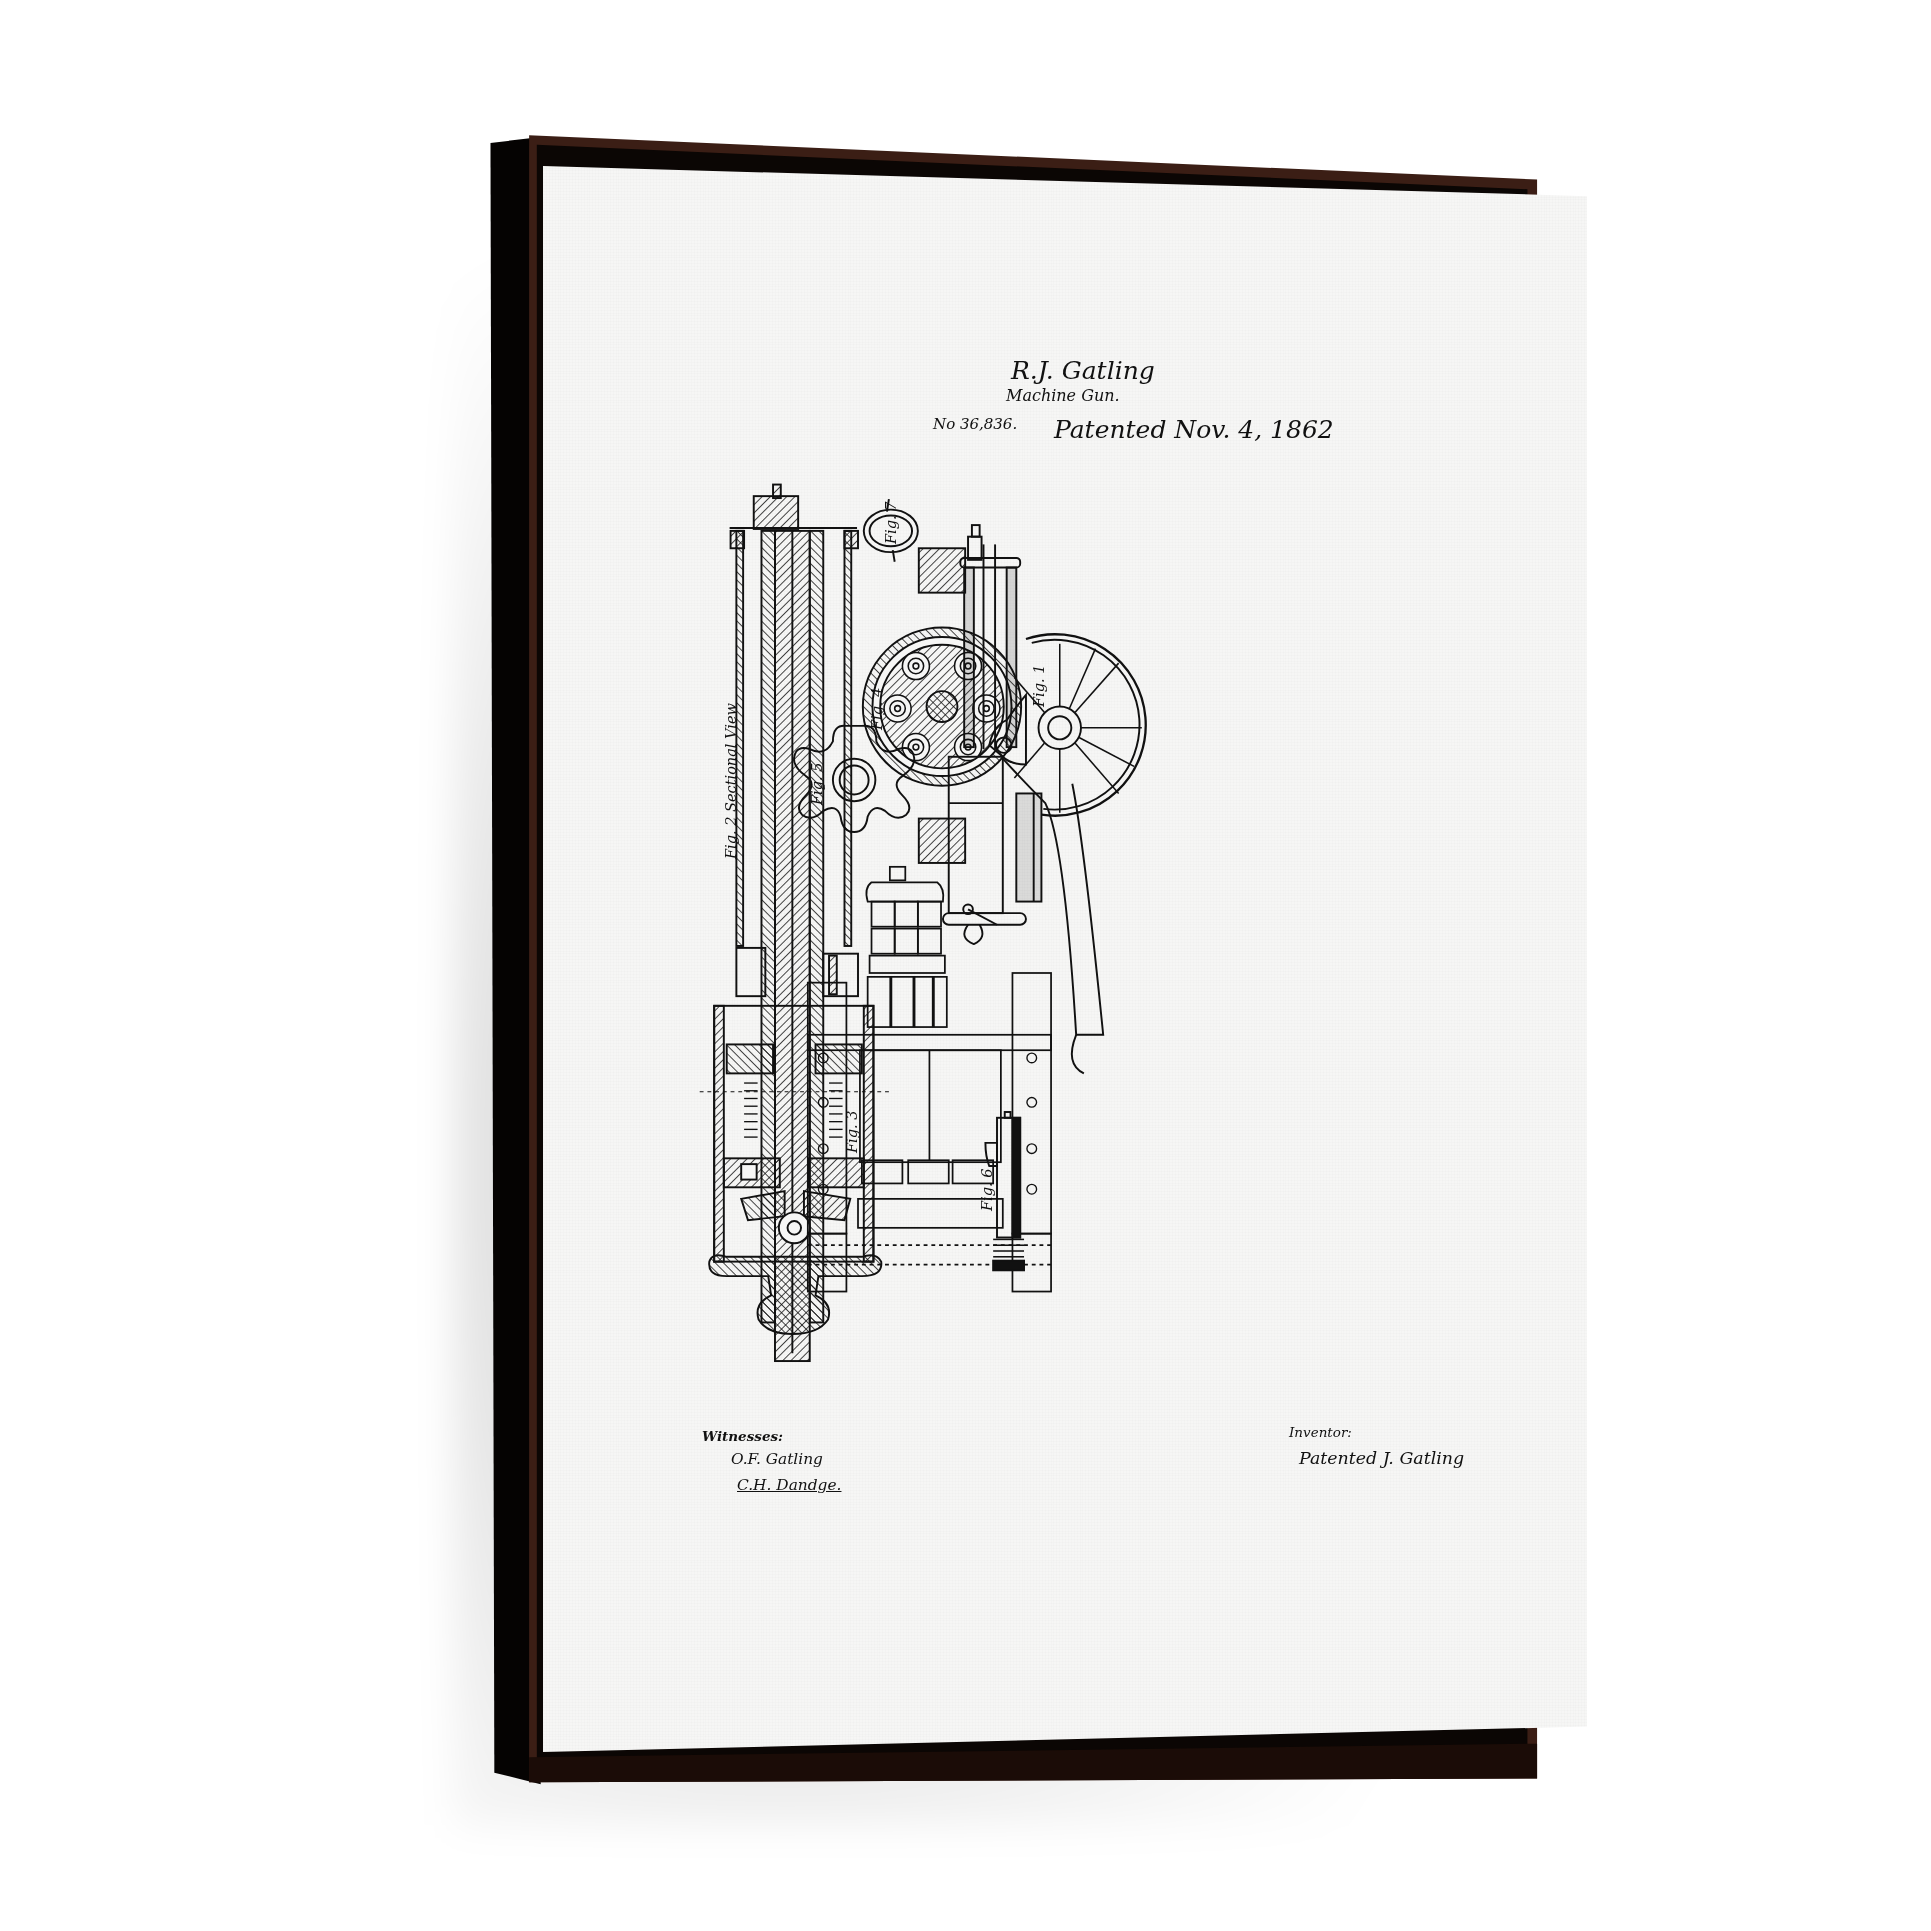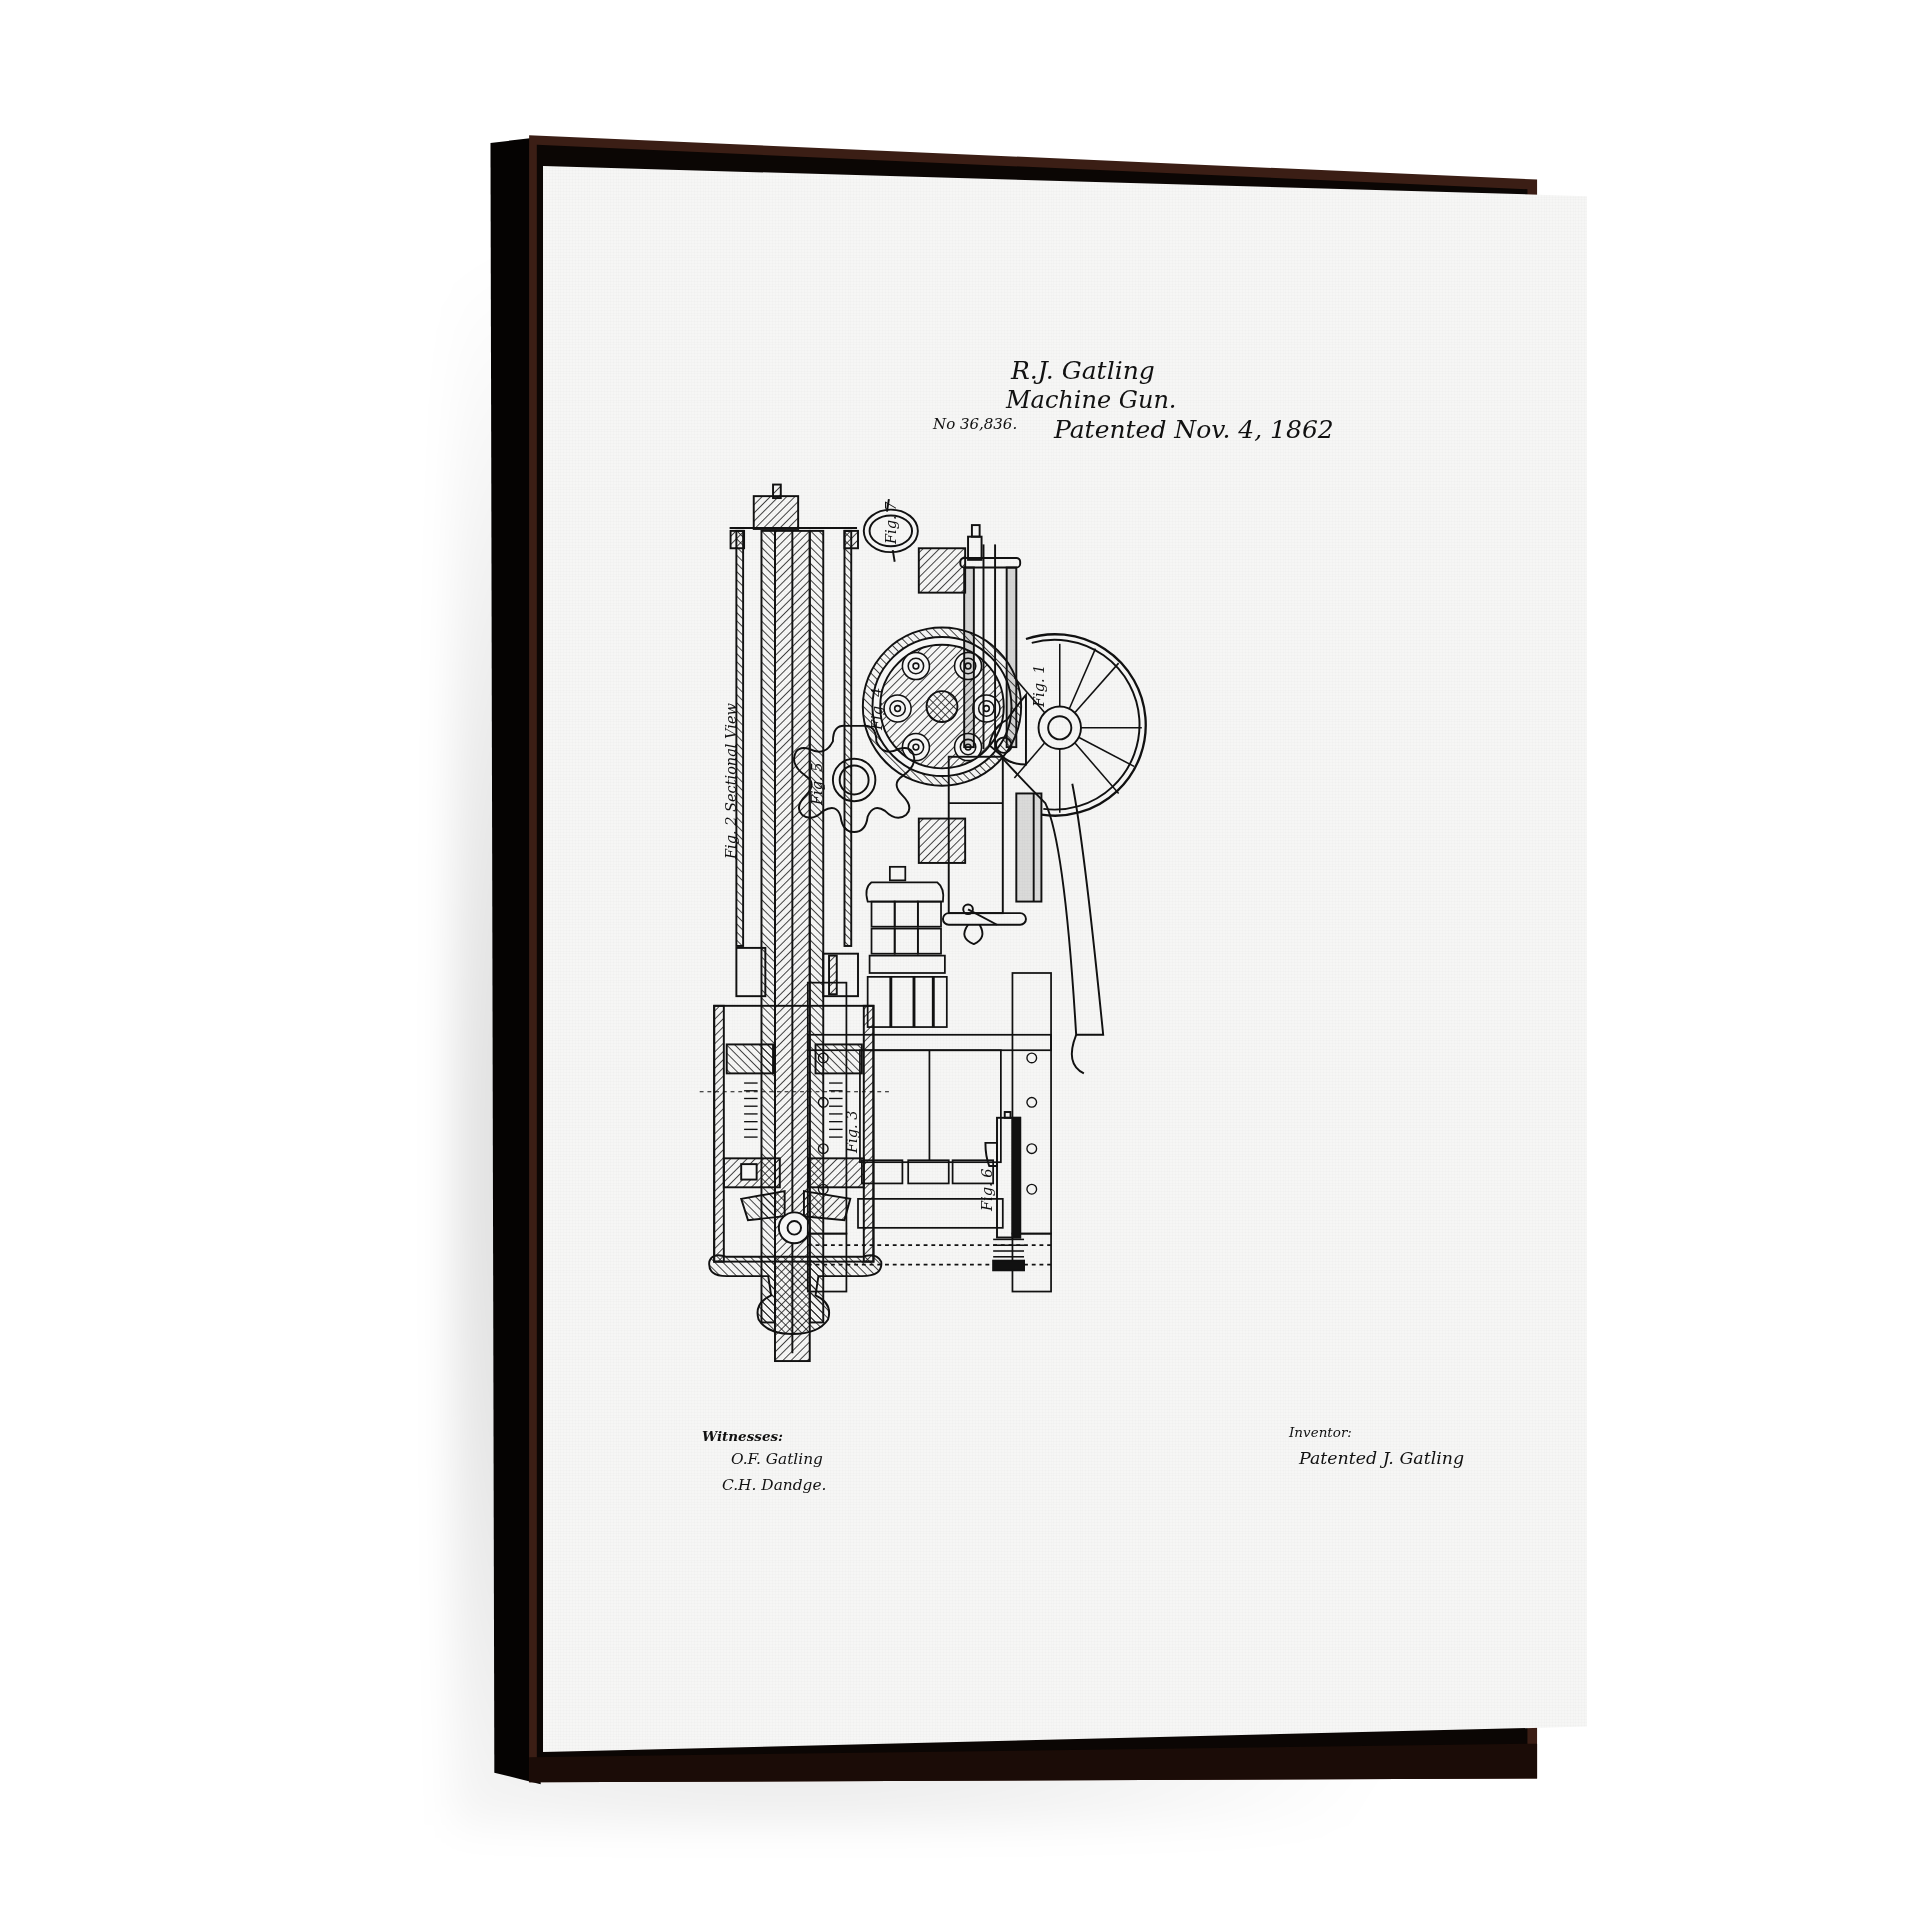--- a/index.html
+++ b/index.html
@@ -24,28 +24,28 @@
     background-image:
       repeating-linear-gradient(0deg, rgba(0,0,0,0.012) 0 1px, transparent 1px 2.9px),
       repeating-linear-gradient(90deg, rgba(0,0,0,0.012) 0 1px, transparent 1px 2.9px);
   }
   .header { position: absolute; left: 0; top: 0; width: 100%; }
   .hdr-line {
     position: absolute; font-family: "DejaVu Serif", serif; font-style: italic; color: #111;
     white-space: nowrap;
   }
   .hdr-name { left: 468px; top: 190px; font-size: 25px; }
-  .hdr-title { left: 463px; top: 220px; font-size: 24px; }
+  .hdr-title { left: 463px; top: 220px; font-size: 16px; }
   .hdr-no { left: 390px; top: 249px; font-size: 15px; }
   .hdr-date { left: 511px; top: 249px; font-size: 25px; }
   .drawing { position: absolute; left: 0; top: 0; }
   .sig-block { position: absolute; font-family: "DejaVu Serif", serif; font-style: italic; color: #111; white-space: nowrap; }
   .witness-label { left: 159px; top: 1262px; font-size: 13.5px; font-weight: bold; }
   .witness-1 { left: 188px; top: 1284px; font-size: 15.4px; }
-  .witness-2 { left: 179px; top: 1310px; font-size: 15.4px; }
+  .witness-2 { left: 194px; top: 1310px; font-size: 15.4px; text-decoration: underline; }
   .inventor-label { left: 746px; top: 1258px; font-size: 13.5px; }
   .inventor-sig { left: 756px; top: 1282px; font-size: 17.4px; }
   .fig-label {
     position: absolute; font-family: "DejaVu Serif", serif; font-style: italic; color: #111;
     font-size: 14.5px; white-space: nowrap; transform-origin: left top;
   }
 </style>
 </head>
 <body>
 

